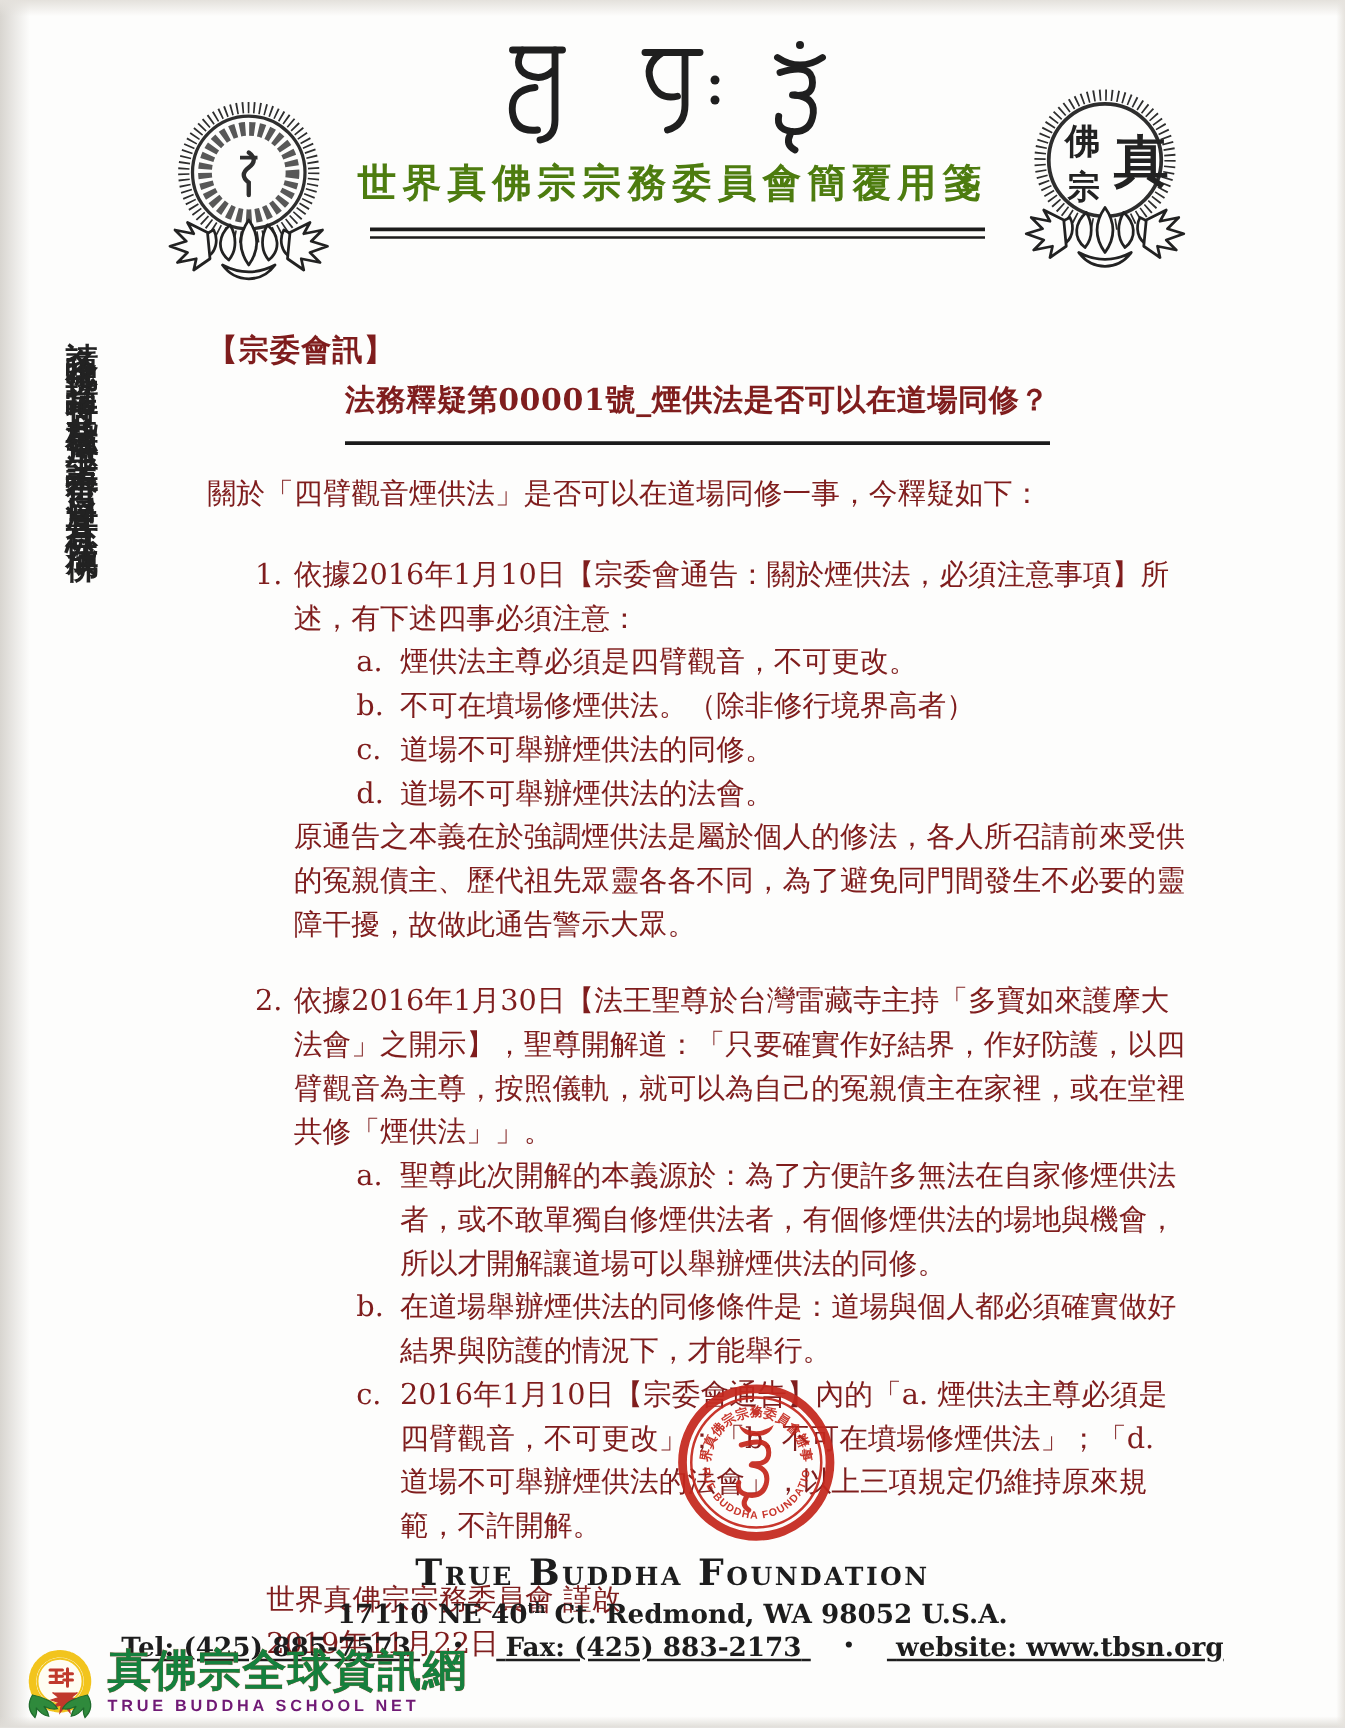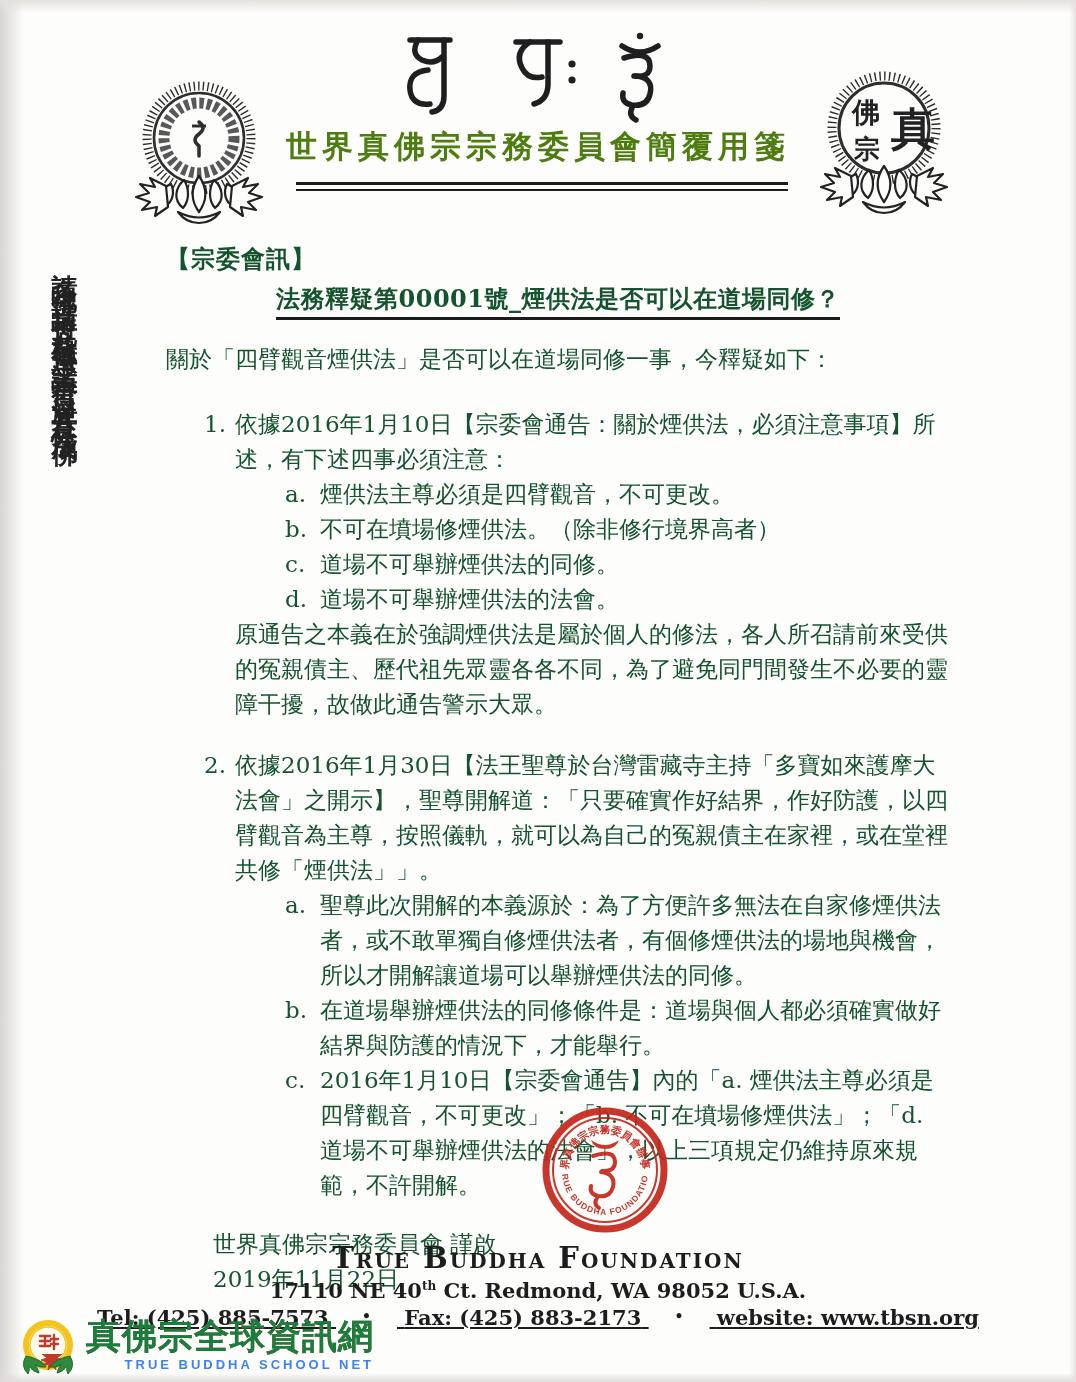--- a/index.html
+++ b/index.html
@@ -37,27 +37,27 @@
   .logo-right{left:808px;top:66px;}
 
   
   .slogan{
     position:absolute;left:48px;top:252px;height:960px;
     writing-mode:vertical-rl;text-orientation:upright;
     font-size:26px;font-weight:600;letter-spacing:6px;color:#222;
   }
 
   
-  .content{position:absolute;left:166px;top:241px;width:792px;
-    font-size:23px;line-height:35px;color:#14532d;}
+  .content{position:absolute;left:166px;top:262px;width:792px;
+    font-size:23px;line-height:35px;color:#7f1d1d;}
   .section-tag{font-size:24px;font-weight:600;letter-spacing:1px;}
   .subject{
     display:inline-block;margin-left:110px;margin-top:5px;
     font-size:24px;font-weight:bold;
-    border-bottom:3px solid #1b1b1b;padding-bottom:1px;letter-spacing:.5px;
+    border-bottom:3px solid #1b1b1b;padding-bottom:16px;letter-spacing:.5px;
   }
   .intro{margin-top:22px;width:740px;}
   .item{position:relative;padding-left:69px;margin-top:30px;}
   .item + .item{margin-top:26px;}
   .num{position:absolute;left:38px;top:0;}
   .item-text{width:716px;}
   .sub{position:relative;padding-left:85px;}
   .letter{position:absolute;left:50px;top:0;}
   .sub-text{width:632px;}
   .note{width:716px;}
@@ -77,23 +77,22 @@
 
   
   .site-logo{position:absolute;left:16px;top:1318px;display:flex;align-items:flex-start;}
   .site-logo .texts{margin-left:6px;}
   .site-logo .cn{
     font-size:35px;font-weight:bold;color:#15803d;letter-spacing:1px;line-height:38px;
     font-family:Liberation Serif, serif;
     text-shadow:0 0 .6px #c0392b;
   }
   .site-logo .en{
-    margin-top:1px;font-size:13px;font-weight:bold;color:#3b82f6;letter-spacing:3px;
+    margin-top:1px;font-size:13px;font-weight:bold;color:#701a75;letter-spacing:3px;
     font-family:"Liberation Sans","DejaVu Sans",sans-serif;
-    text-align:right;
   }
 </style>
 </head>
 <body>
 
 <div class="page">
   <div class="edge-left"></div>
   <div class="edge-top"></div>
   <div class="edge-bottom"></div>
   <div class="edge-right"></div>

